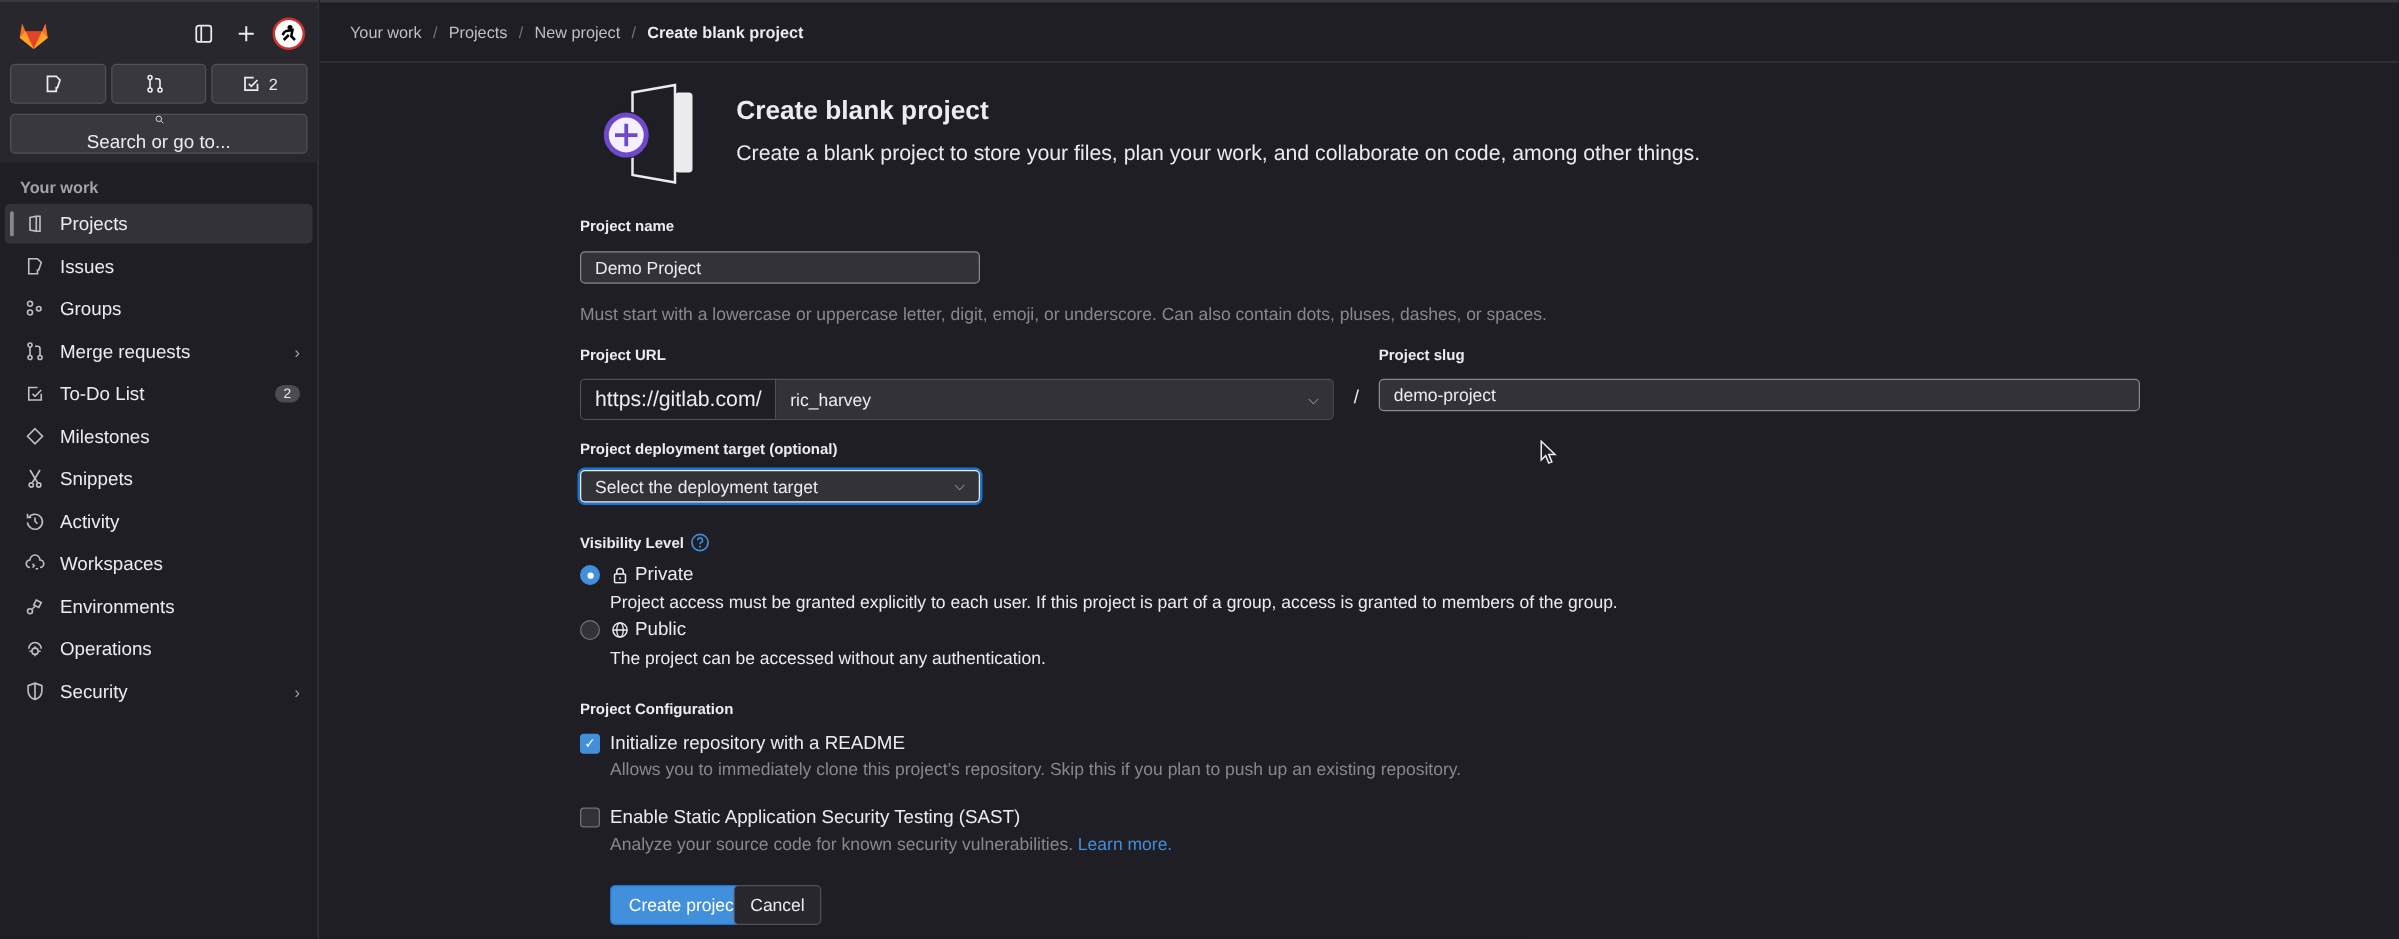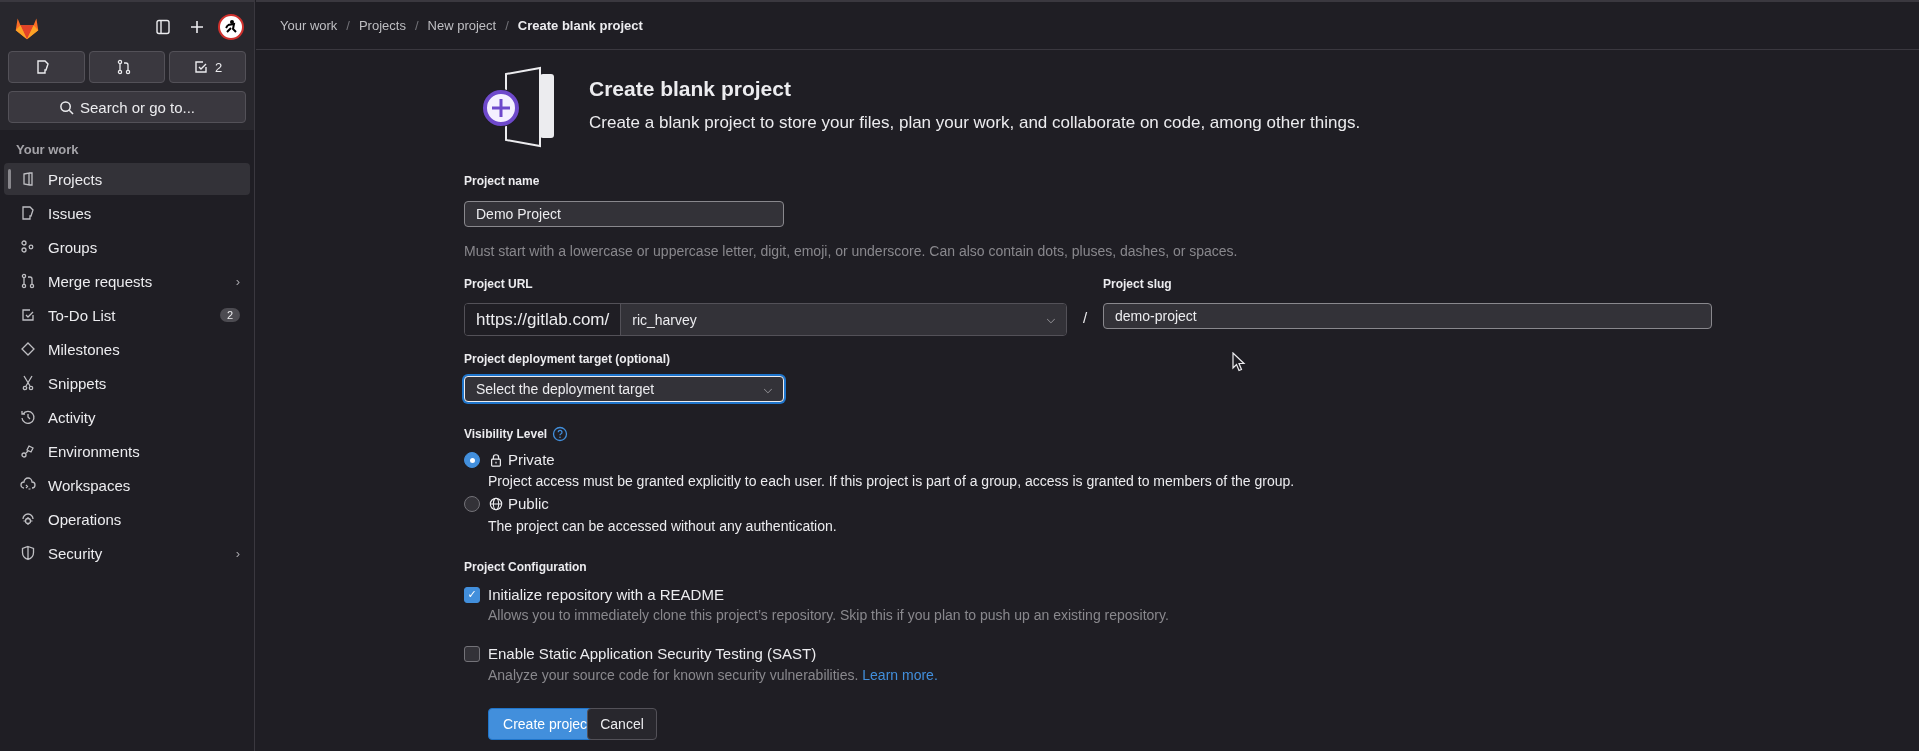--- a/index.html
+++ b/index.html
@@ -9,21 +9,21 @@
   
   .sidebar { position: absolute; left: 0; top: 0; width: 255px; height: 751px; background: #1f1e24; border-right: 1px solid #3a383f; border-top: 2px solid #3a383f; }
   .sb-top { background: #28272d; height: 128px; padding: 10px 8px 0 8px; }
   .sb-row1 { display: flex; align-items: center; height: 30px; }
   .logo { width: 30px; height: 30px; margin-left: 4px; }
   .sb-row1 .spacer { flex: 1; }
   .sb-icon-btn { width: 30px; height: 30px; display: flex; align-items: center; justify-content: center; color: #ececef; cursor: pointer; margin-left: 4px; }
   .avatar { width: 26px; height: 26px; border-radius: 50%; background: #fff; border: 2px solid #d0312d; display: flex; align-items: center; justify-content: center; margin-left: 6px; margin-right: 2px; }
   .sb-row2 { display: flex; gap: 4px; margin-top: 9px; }
   .sb-counter { flex: 1; height: 32px; background: #3a383f; border: 1px solid #535158; border-radius: 4px; display: flex; align-items: center; justify-content: center; gap: 6px; color: #ececef; font-size: 13px; cursor: pointer; }
-  .sb-search { margin-top: 8px; height: 32px; background: #3a383f; border: 1px solid #535158; border-radius: 4px; display: flex; align-items: center; justify-content: center; gap: 6px; color: #ececef; font-size: 15px; cursor: pointer; }
+  .sb-search { margin-top: 8px; height: 32px; background: #3a383f; border: 1px solid #535158; border-radius: 4px; display: flex; align-items: center; justify-content: center; gap: 6px; color: #ececef; font-size: 15px; cursor: pointer; flex-direction: column; }
   .sb-section { padding: 12px 16px 6px 16px; font-size: 13px; color: #a4a3a8; font-weight: bold; }
   .sb-nav { padding: 0 4px; }
   .sb-item { position: relative; display: flex; align-items: center; height: 32px; margin-bottom: 2px; padding-left: 12px; padding-right: 10px; border-radius: 4px; font-size: 15px; color: #ececef; cursor: pointer; }
   .sb-item.active { background: #333238; }
   .sb-item.active::before { content: ""; position: absolute; left: 4px; top: 6px; width: 3px; height: 20px; background: #89888d; border-radius: 2px; }
   .sb-item .ico { width: 16px; height: 16px; margin-right: 12px; margin-left: 4px; color: #bfbfc3; display: flex; align-items: center; justify-content: center; }
   .sb-item .lbl { flex: 1; }
   .sb-item .chev { color: #a4a3a8; font-size: 13px; }
   .sb-item .badge { background: #4c4b51; color: #ececef; font-size: 11px; border-radius: 9px; padding: 1px 7px; }
 
@@ -207,34 +207,34 @@
             <svg width="16" height="16" viewBox="0 0 16 16">
               <path d="M3 5a6 6 0 1 1-1 4" fill="none" stroke="#bfbfc3" stroke-width="1.3"></path>
               <path d="M2 2v3h3M8 5v3l2 2" fill="none" stroke="#bfbfc3" stroke-width="1.3"></path>
             </svg>
           </span>
         <span class="lbl">Activity</span>
       </div>
       <div class="sb-item">
         <span class="ico">
             <svg width="16" height="16" viewBox="0 0 16 16">
+              <path d="M4 11a3 3 0 0 1 0-6 4 4 0 0 1 8 0 3 3 0 0 1 0 6" fill="none" stroke="#bfbfc3" stroke-width="1.3"></path>
+              <path d="M6 8l1.5 1.5L6 11M8.5 12h2" fill="none" stroke="#bfbfc3" stroke-width="1.2"></path>
+            </svg>
+          </span>
+        <span class="lbl">Workspaces</span>
+      </div>
+      <div class="sb-item">
+        <span class="ico">
+            <svg width="16" height="16" viewBox="0 0 16 16">
               <circle cx="4" cy="12" r="2" fill="none" stroke="#bfbfc3" stroke-width="1.3"></circle>
               <path d="M6 10l2-2M9 3l4 2-2 4-4-2z" fill="none" stroke="#bfbfc3" stroke-width="1.3"></path>
             </svg>
           </span>
         <span class="lbl">Environments</span>
-      </div>
-      <div class="sb-item">
-        <span class="ico">
-            <svg width="16" height="16" viewBox="0 0 16 16">
-              <path d="M4 11a3 3 0 0 1 0-6 4 4 0 0 1 8 0 3 3 0 0 1 0 6" fill="none" stroke="#bfbfc3" stroke-width="1.3"></path>
-              <path d="M6 8l1.5 1.5L6 11M8.5 12h2" fill="none" stroke="#bfbfc3" stroke-width="1.2"></path>
-            </svg>
-          </span>
-        <span class="lbl">Workspaces</span>
       </div>
       <div class="sb-item">
         <span class="ico">
             <svg width="16" height="16" viewBox="0 0 16 16">
               <path d="M3 8a5 5 0 0 1 10 0" fill="none" stroke="#bfbfc3" stroke-width="1.3"></path>
               <circle cx="8" cy="10" r="2.5" fill="none" stroke="#bfbfc3" stroke-width="1.3"></circle>
               <path d="M8 6v1.5M8 12.5V14M5 10H3.5M12.5 10H11" stroke="#bfbfc3" stroke-width="1.2"></path>
             </svg>
           </span>
         <span class="lbl">Operations</span>

